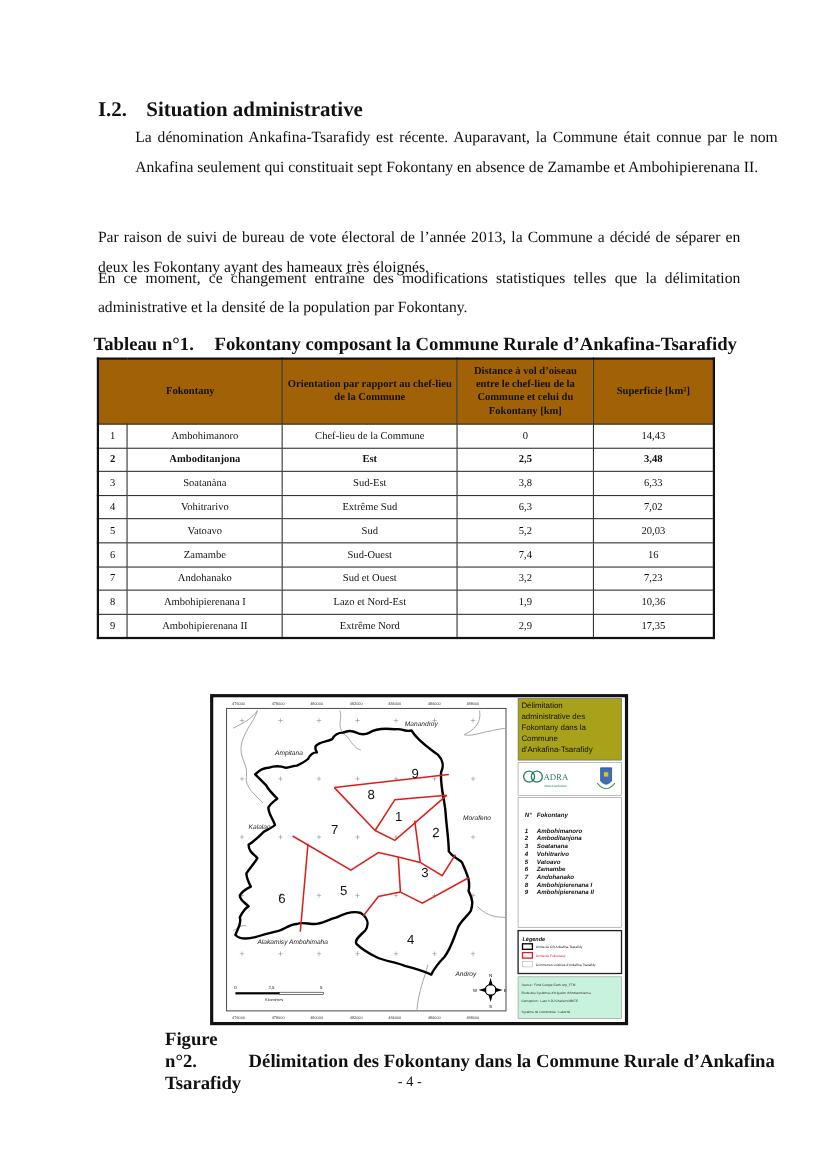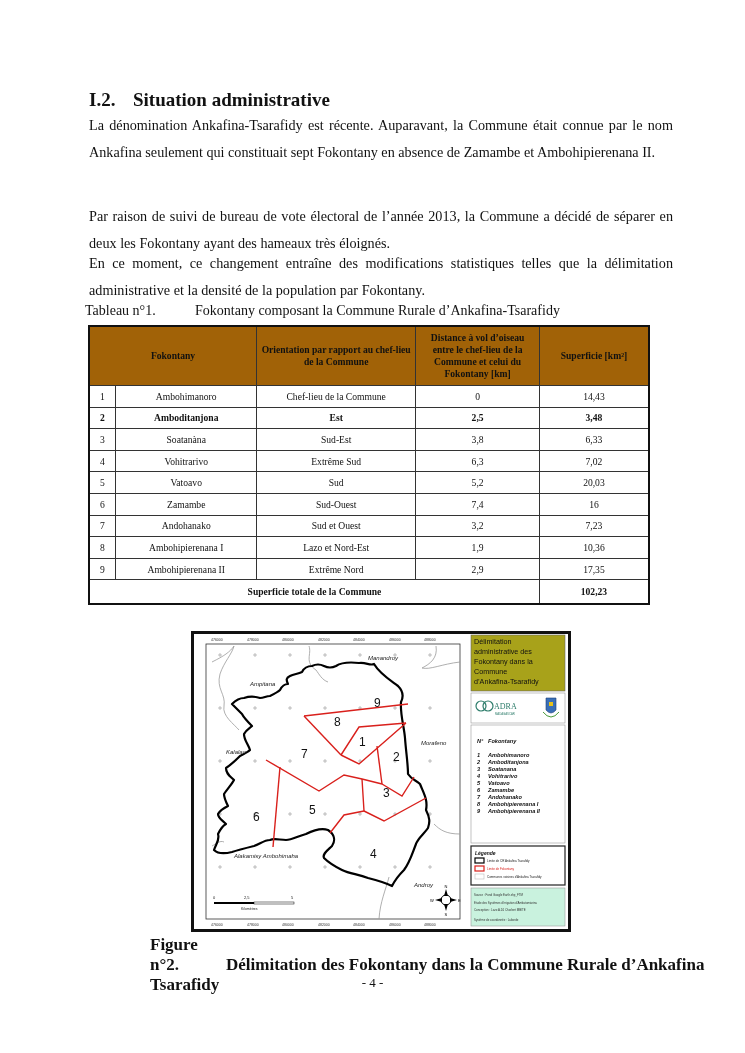--- a/index.html
+++ b/index.html
@@ -9,26 +9,26 @@
   }
   .heading {
     position: absolute; left: 89px; top: 89px;
     font-size: 19px; font-weight: bold; letter-spacing: 0px;
   }
   .heading .num { display: inline-block; width: 44px; }
   .para {
     position: absolute; left: 89px; width: 584px;
     font-size: 14.2px; line-height: 26.5px; text-align: justify;
   }
-  .p1 { top: 112px; }
+  .p1 { top: 112px; margin-left: 34px; }
   .p2 { top: 203px; }
-  .p3 { top: 250px; }
+  .p3 { top: 240px; }
   .caption-table {
     position: absolute; left: 85px; top: 303px;
-    font-size: 14px; font-weight: normal;
+    font-size: 17px; font-weight: bold;
   }
   .caption-table .lbl { display: inline-block; width: 110px; }
 
   table.fk {
     position: absolute; left: 88px; top: 325px; width: 562px;
     border-collapse: collapse; font-size: 9.6px;
     border: 2px solid #111;
   }
   table.fk td, table.fk th {
     border: 1px solid #333; text-align: center; vertical-align: middle;
@@ -142,24 +142,20 @@
     <td>Lazo et Nord-Est</td>
     <td>1,9</td>
     <td>10,36</td>
   </tr>
   <tr>
     <td class="idx">9</td>
     <td>Ambohipierenana II</td>
     <td>Extrême Nord</td>
     <td>2,9</td>
     <td>17,35</td>
-  </tr>
-  <tr class="total">
-    <td colspan="4">Superficie totale de la Commune</td>
-    <td>102,23</td>
   </tr>
 </tbody>
   </table>
 
 <div class="figure">
   <svg width="374" height="295" viewBox="0 0 374 295" xmlns="http://www.w3.org/2000/svg" font-family="Liberation Sans, DejaVu Sans, sans-serif">
 
     <rect x="0" y="0" width="274" height="295" fill="#fff"></rect>
     <rect x="12" y="10" width="254" height="275" fill="#fff" stroke="#333" stroke-width="0.8"></rect>
 

